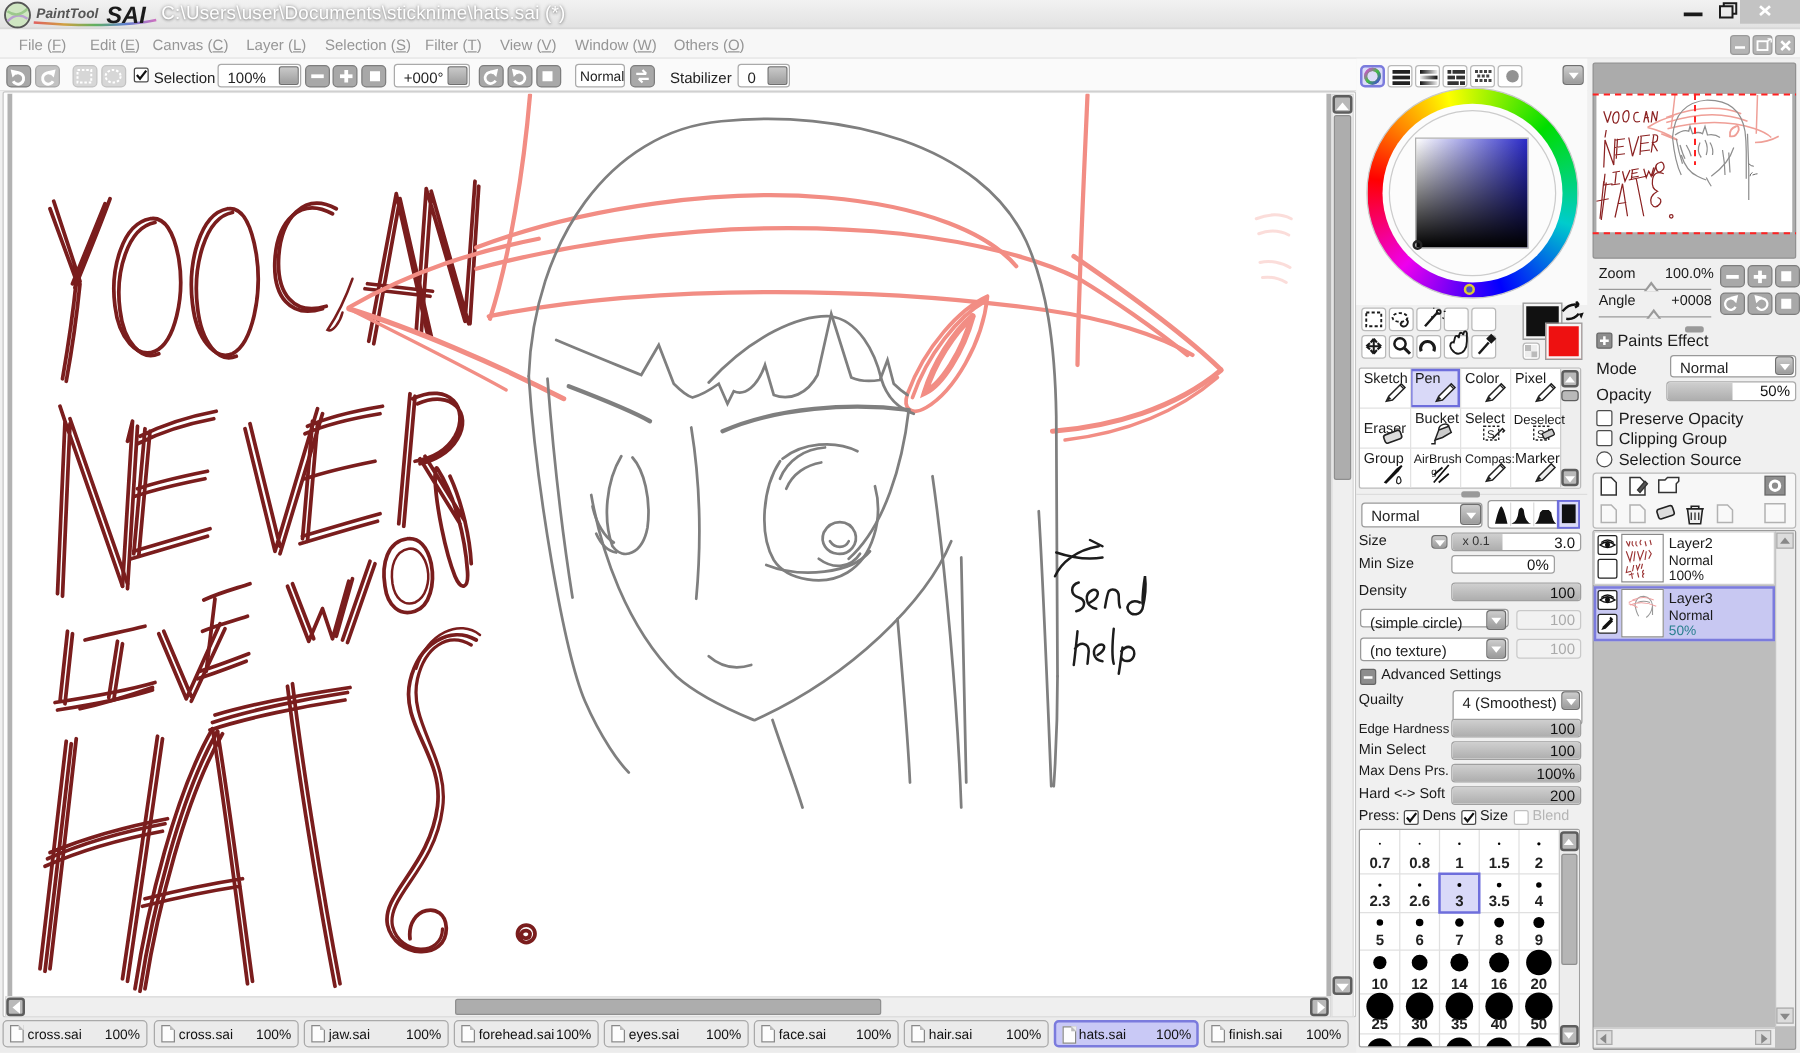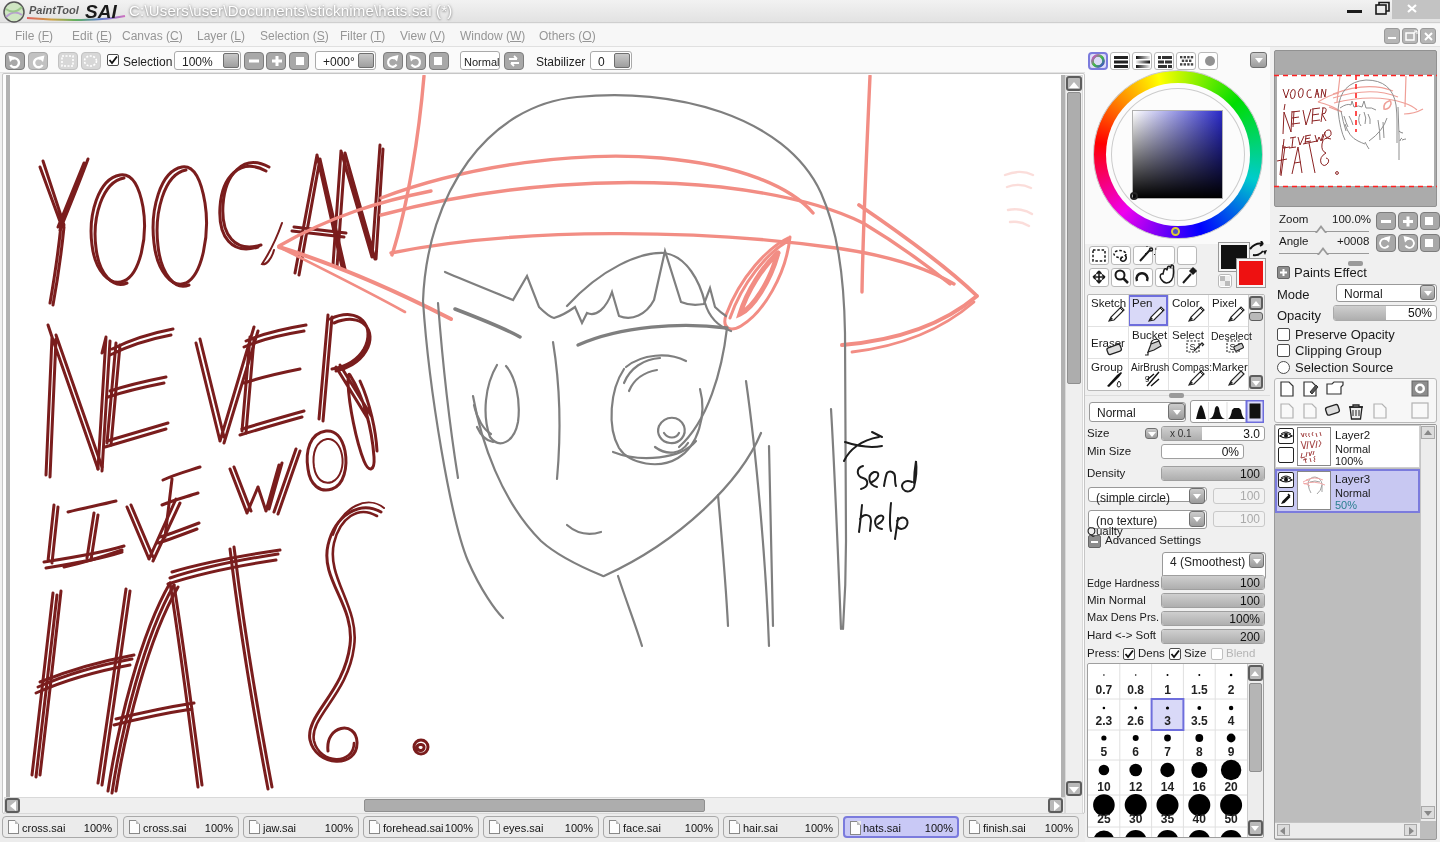--- a/index.html
+++ b/index.html
@@ -525,31 +525,31 @@
     <div class="combo" style="left:3px;top:463px;width:119px;height:19px;border:1px solid #999">
         <span style="position:absolute;left:7px;top:3px">(no texture)</span>
       </div>
     <div class="dropbtn" style="left:104px;top:464px;width:16px;height:16px"></div>
     <div class="slider" style="left:128px;top:464px;width:52px;height:16px;background:#f2f2f2;border-color:#c9c9c9">
         <span class="val" style="color:#aaa">100</span>
       </div>
     <div class="abs" style="left:3px;top:488px;width:13px;height:13px;background:#8d8d8d;border:1px solid #666;border-radius:2px"></div>
     <div class="abs" style="left:6px;top:493.5px;width:7px;height:2px;background:#fff"></div>
     <div class="plabel" style="left:20px;top:487px">Advanced Settings</div>
-    <div class="plabel" style="left:2px;top:478px">Quailty</div>
+    <div class="plabel" style="left:2px;top:507px">Quailty</div>
     <div class="combo" style="left:77px;top:505px;width:104px;height:28px;border:1px solid #999">
         <span style="position:absolute;left:7px;top:2px">4 (Smoothest)</span>
       </div>
     <div class="dropbtn" style="left:164px;top:506px;width:15px;height:15px"></div>
     <div class="plabel" style="left:2px;top:530px;font-size:10.5px">Edge Hardness</div>
     <div class="slider" style="left:76px;top:528px;width:104px;height:15px">
         <div class="fill" style="width:102px"></div>
         <span class="val">100</span>
       </div>
-    <div class="plabel" style="left:2px;top:547px">Min Normal</div>
+    <div class="plabel" style="left:2px;top:547px">Min Select</div>
     <div class="slider" style="left:76px;top:546px;width:104px;height:15px">
         <div class="fill" style="width:102px"></div>
         <span class="val">100</span>
       </div>
     <div class="plabel" style="left:2px;top:564px;font-size:11px">Max Dens Prs.</div>
     <div class="slider" style="left:76px;top:564px;width:104px;height:15px">
         <div class="fill" style="width:102px"></div>
         <span class="val">100%</span>
       </div>
     <div class="plabel" style="left:2px;top:582px">Hard &lt;-&gt; Soft</div>

